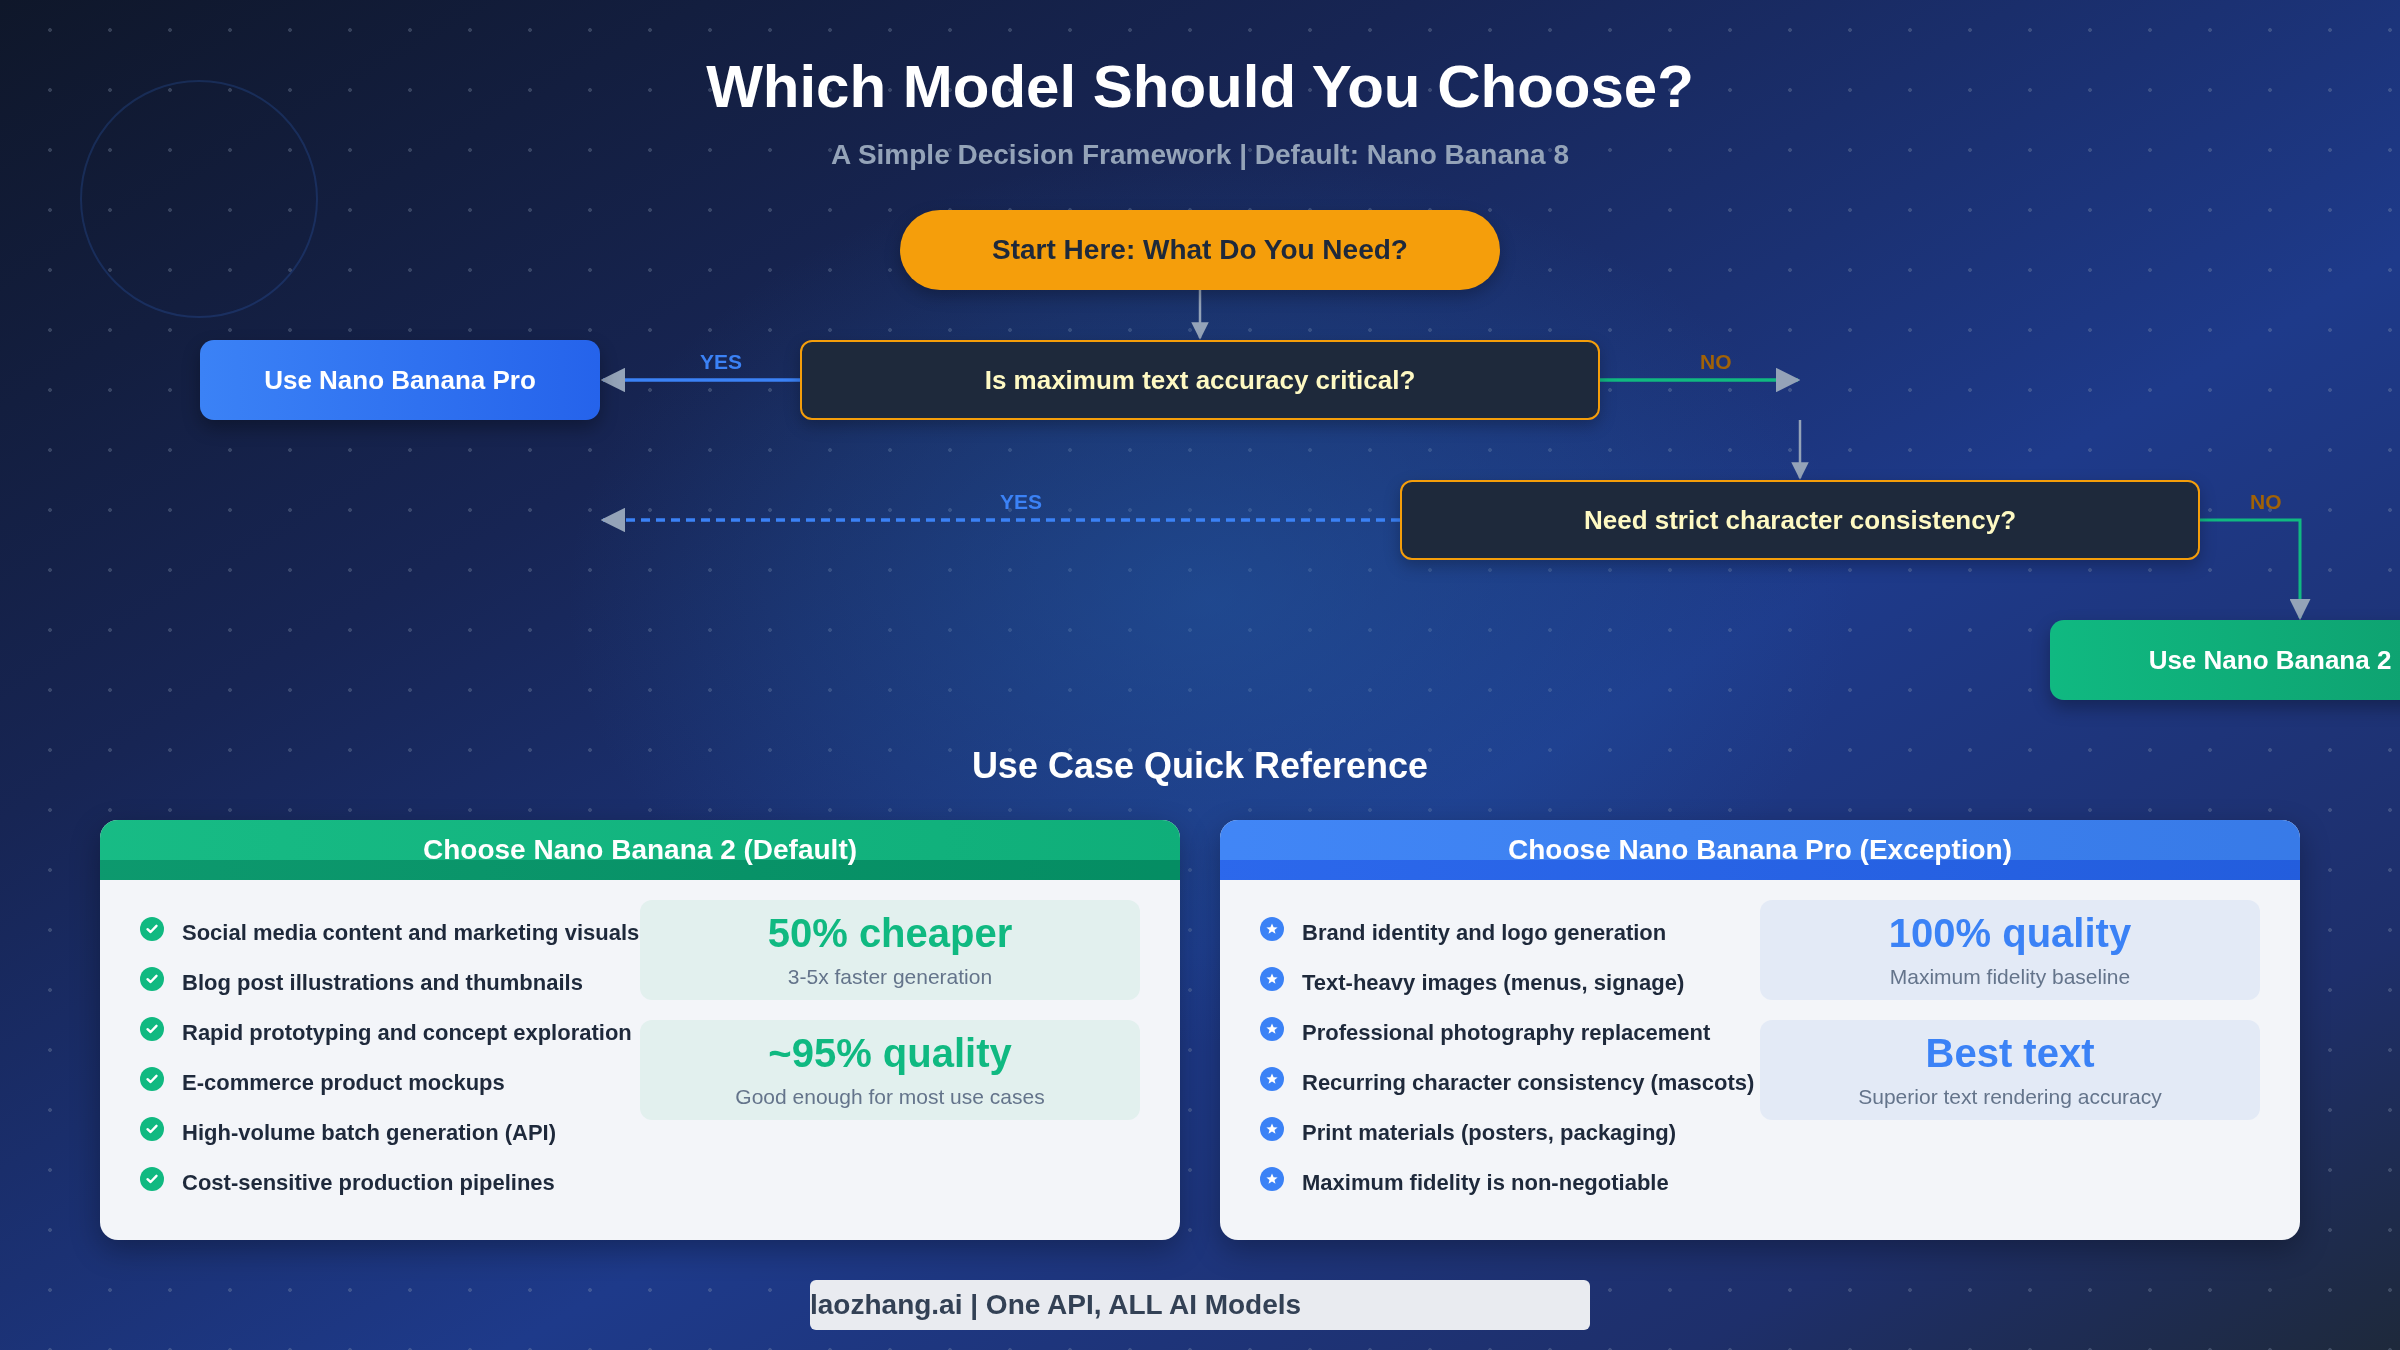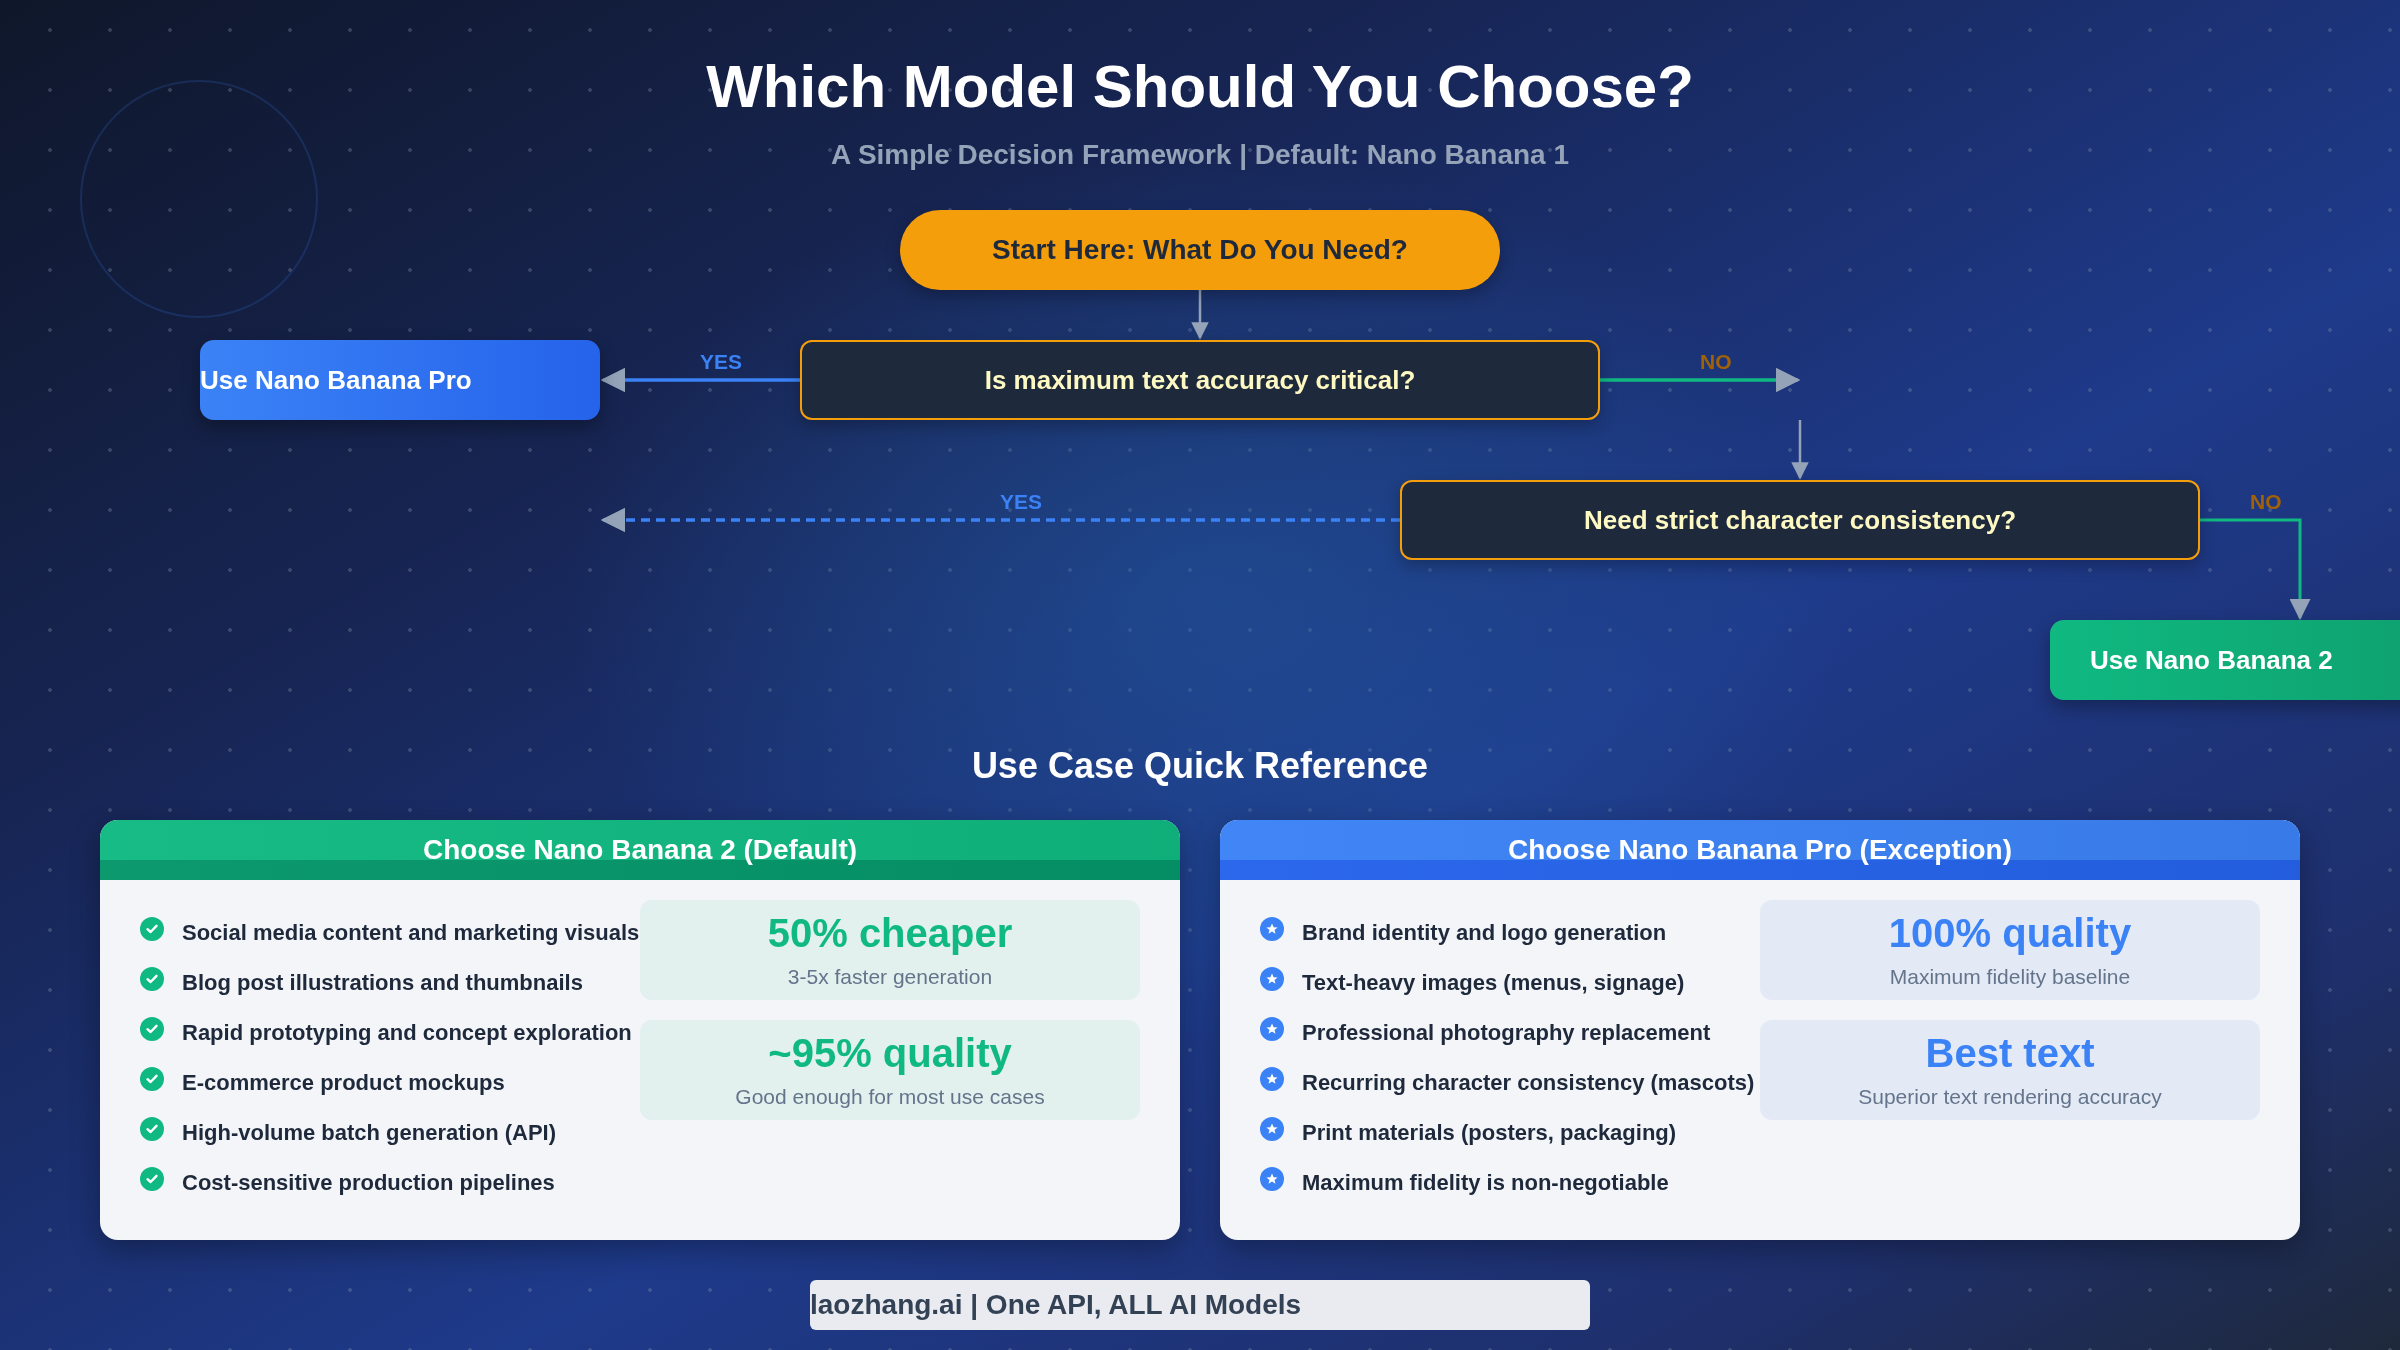--- a/index.html
+++ b/index.html
@@ -43,21 +43,21 @@
     position: absolute; height: 80px; border-radius: 12px;
     background: #1e293b; border: 2.5px solid #f59e0b;
     display: flex; align-items: center; justify-content: center;
     color: #fef9c3; font-size: 26px; font-weight: bold;
     box-shadow: 0 6px 16px rgba(0,0,0,0.25);
   }
   .q1 { left: 800px; top: 340px; width: 800px; }
   .q2 { left: 1400px; top: 480px; width: 800px; }
   .result {
     position: absolute; height: 80px; border-radius: 14px;
-    display: flex; align-items: center; 
+    display: flex; align-items: center; justify-content: center;
     color: #ffffff; font-size: 26px; font-weight: bold;
     box-shadow: 0 8px 18px rgba(0,0,0,0.3);
   }
   .res-pro { left: 200px; top: 340px; width: 400px; background: linear-gradient(90deg, #3b82f6, #2563eb); }
   .res-nb2 { left: 2050px; top: 620px; width: 400px; background: linear-gradient(90deg, #10b981, #0ea06f); padding-left: 40px; }
   .res-nb2 span { white-space: nowrap; }
   .flow-svg { position: absolute; left: 0; top: 0; width: 2400px; height: 1350px; pointer-events: none; }
   .edge-label {
     position: absolute; font-size: 21px; font-weight: bold;
   }
@@ -116,21 +116,21 @@
   }
 </style>
 </head>
 <body>
 
 <div class="dots"></div>
 <div class="glow"></div>
 <div class="ring"></div>
 
 <h1 class="title">Which Model Should You Choose?</h1>
-<div class="subtitle">A Simple Decision Framework | Default: Nano Banana 1</div>
+<div class="subtitle">A Simple Decision Framework | Default: Nano Banana 8</div>
 
 <svg class="flow-svg" viewBox="0 0 2400 1350">
   <defs>
     <marker id="arr" viewBox="0 0 10 10" refX="9" refY="5" markerWidth="7" markerHeight="7" orient="auto-start-reverse">
       <path d="M0,0 L10,5 L0,10 z" fill="#94a3b8"></path>
     </marker>
   </defs>
 
   <line x1="1200" y1="290" x2="1200" y2="338" stroke="#94a3b8" stroke-width="2.5" marker-end="url(#arr)"></line>
 

